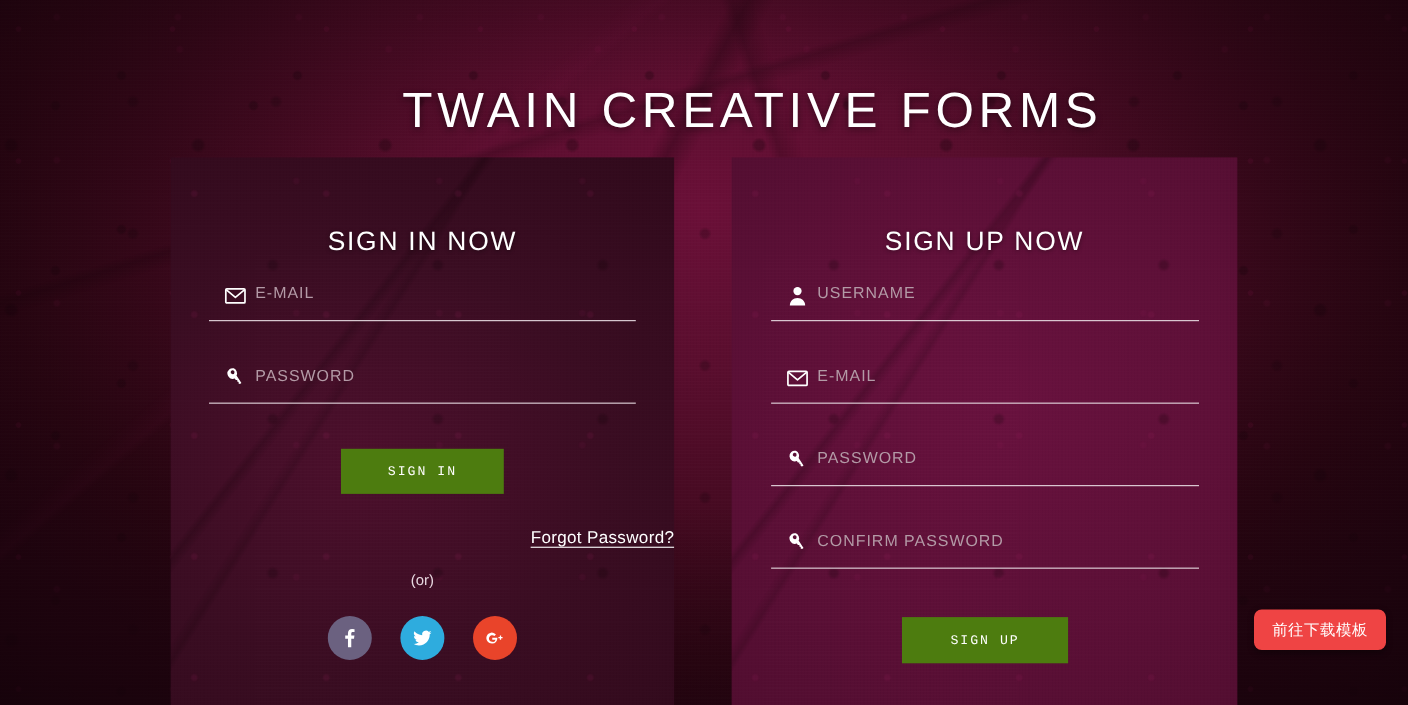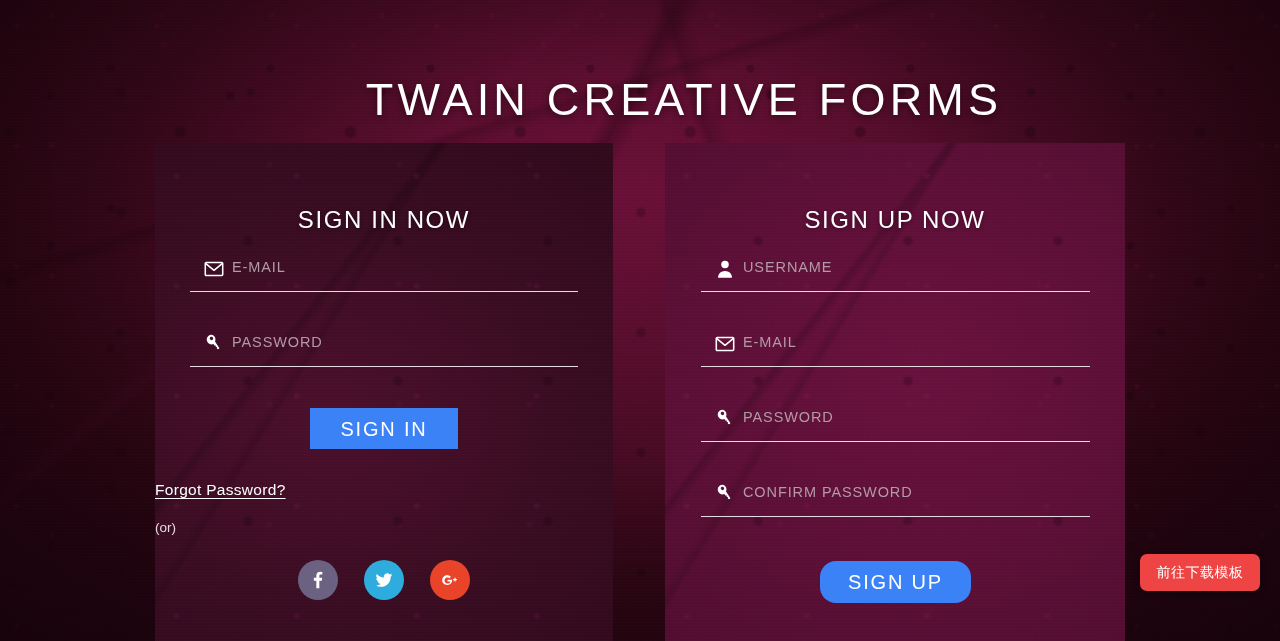--- a/index.html
+++ b/index.html
@@ -181,64 +181,64 @@
     left: 0;
     right: 0;
     bottom: 0;
     height: 1px;
     background: #e7dbe2;
   }
 
   
   .btn-primary {
     position: absolute;
-    background: #3b82f6;
+    background: #4d7c0f;
     border: none;
     color: #ffffff;
-    font-size: 20px;
+    font-size: 12px;
     letter-spacing: 1.8px;
-    font-family: Liberation Sans, sans-serif;
+    font-family: Liberation Mono, monospace;
     cursor: pointer;
     padding: 0;
     text-align: center;
     line-height: 1;
   }
   .btn-signin {
     left: 155px;
     top: 265px;
     width: 148px;
     height: 41px;
   }
   .btn-signup {
     left: 155px;
     top: 418px;
     width: 151px;
     height: 42px;
-    border-radius: 16px;
   }
 
   .forgot-link {
     position: absolute;
     left: 0;
     right: 0;
     top: 338px;
-    text-align: left;
+    text-align: right;
     color: #ffffff;
     font-size: 15.5px;
     letter-spacing: .3px;
     text-decoration: underline;
     text-underline-offset: 3px;
     font-family: "Liberation Sans Narrow", "Liberation Sans", sans-serif;
     cursor: pointer;
   }
   .or-text {
     position: absolute;
     left: 0;
     right: 0;
     top: 377px;
+    text-align: center;
     color: #e8d9e1;
     font-size: 13.5px;
     font-family: "Liberation Sans Narrow", "Liberation Sans", sans-serif;
   }
 
   
   .social-row {
     position: absolute;
     left: 0;
     right: 0;

